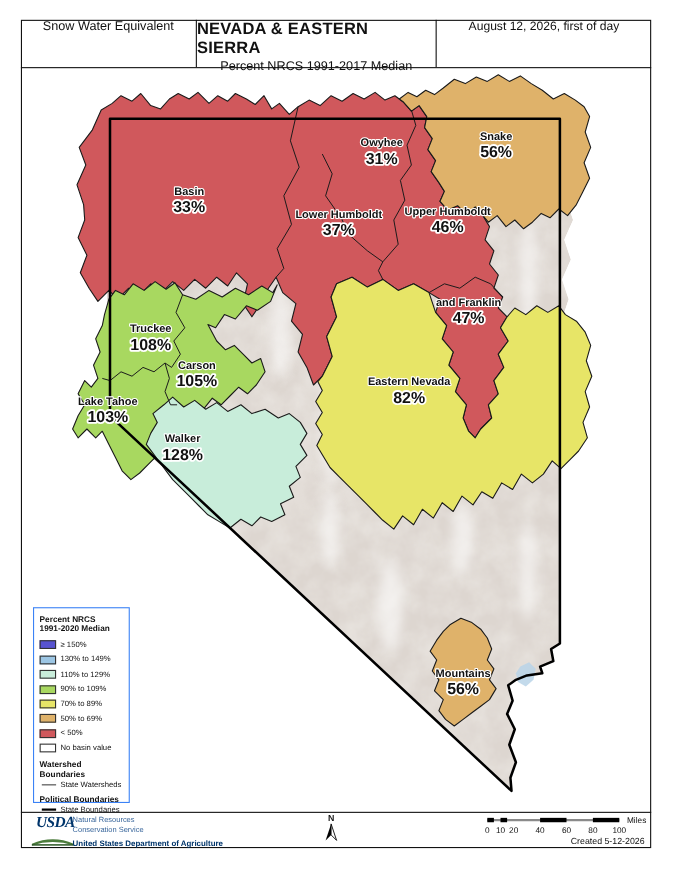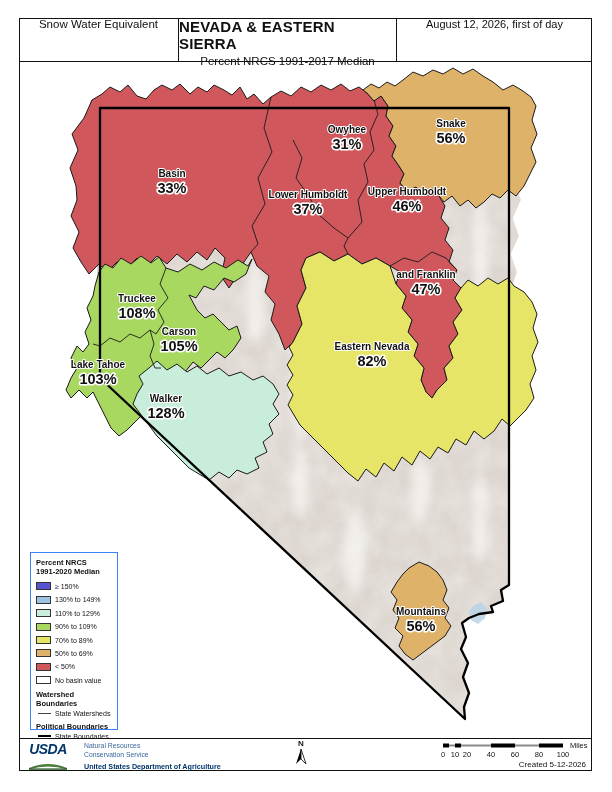--- a/index.html
+++ b/index.html
@@ -24,22 +24,22 @@
   .swatch{width:15px;height:8px;border:1px solid #333;box-sizing:border-box;margin-right:4px;flex:0 0 auto;}
   .legend-label{font-size:7px;white-space:nowrap;}
   .legend-head{font-size:7.5px;font-weight:bold;margin-top:3px;}
   .legend-linerow{display:flex;align-items:center;height:11px;}
   .lsample{width:13px;margin:0 4px 0 2px;flex:0 0 auto;}
   .lsample.thin{border-top:1.3px solid #444;}
   .lsample.thick{border-top:2px solid #000;}
   
   .footer-sep{position:absolute;left:19px;top:738px;width:573px;border-top:1.4px solid #111;}
   .usda{position:absolute;left:28px;top:742px;width:40px;text-align:center;}
-  .usda-word{font-family:Liberation Sans, sans-serif;font-weight:bold;font-style:italic;font-size:14px;color:#00356b;letter-spacing:-0.5px;line-height:1;}
-  .agency{position:absolute;left:84px;top:742px;}
+  .usda-word{font-family:Liberation Serif, serif;font-weight:bold;font-style:italic;font-size:14px;color:#00356b;letter-spacing:-0.5px;line-height:1;text-align:right;}
+  .agency{position:absolute;left:66px;top:742px;}
   .agency-l{font-size:6.8px;color:#3a679c;line-height:1.3;}
   .agency-b{font-size:7.2px;font-weight:bold;color:#00356b;margin-top:2px;}
   .north{position:absolute;left:290px;top:740px;width:22px;text-align:center;}
   .north-n{font-size:8px;font-weight:bold;line-height:1;}
   .scalebar{position:absolute;left:430px;top:739px;width:162px;height:32px;}
   .created{position:absolute;right:26px;top:760px;font-size:8px;}
 </style>
 </head>
 <body>
 

